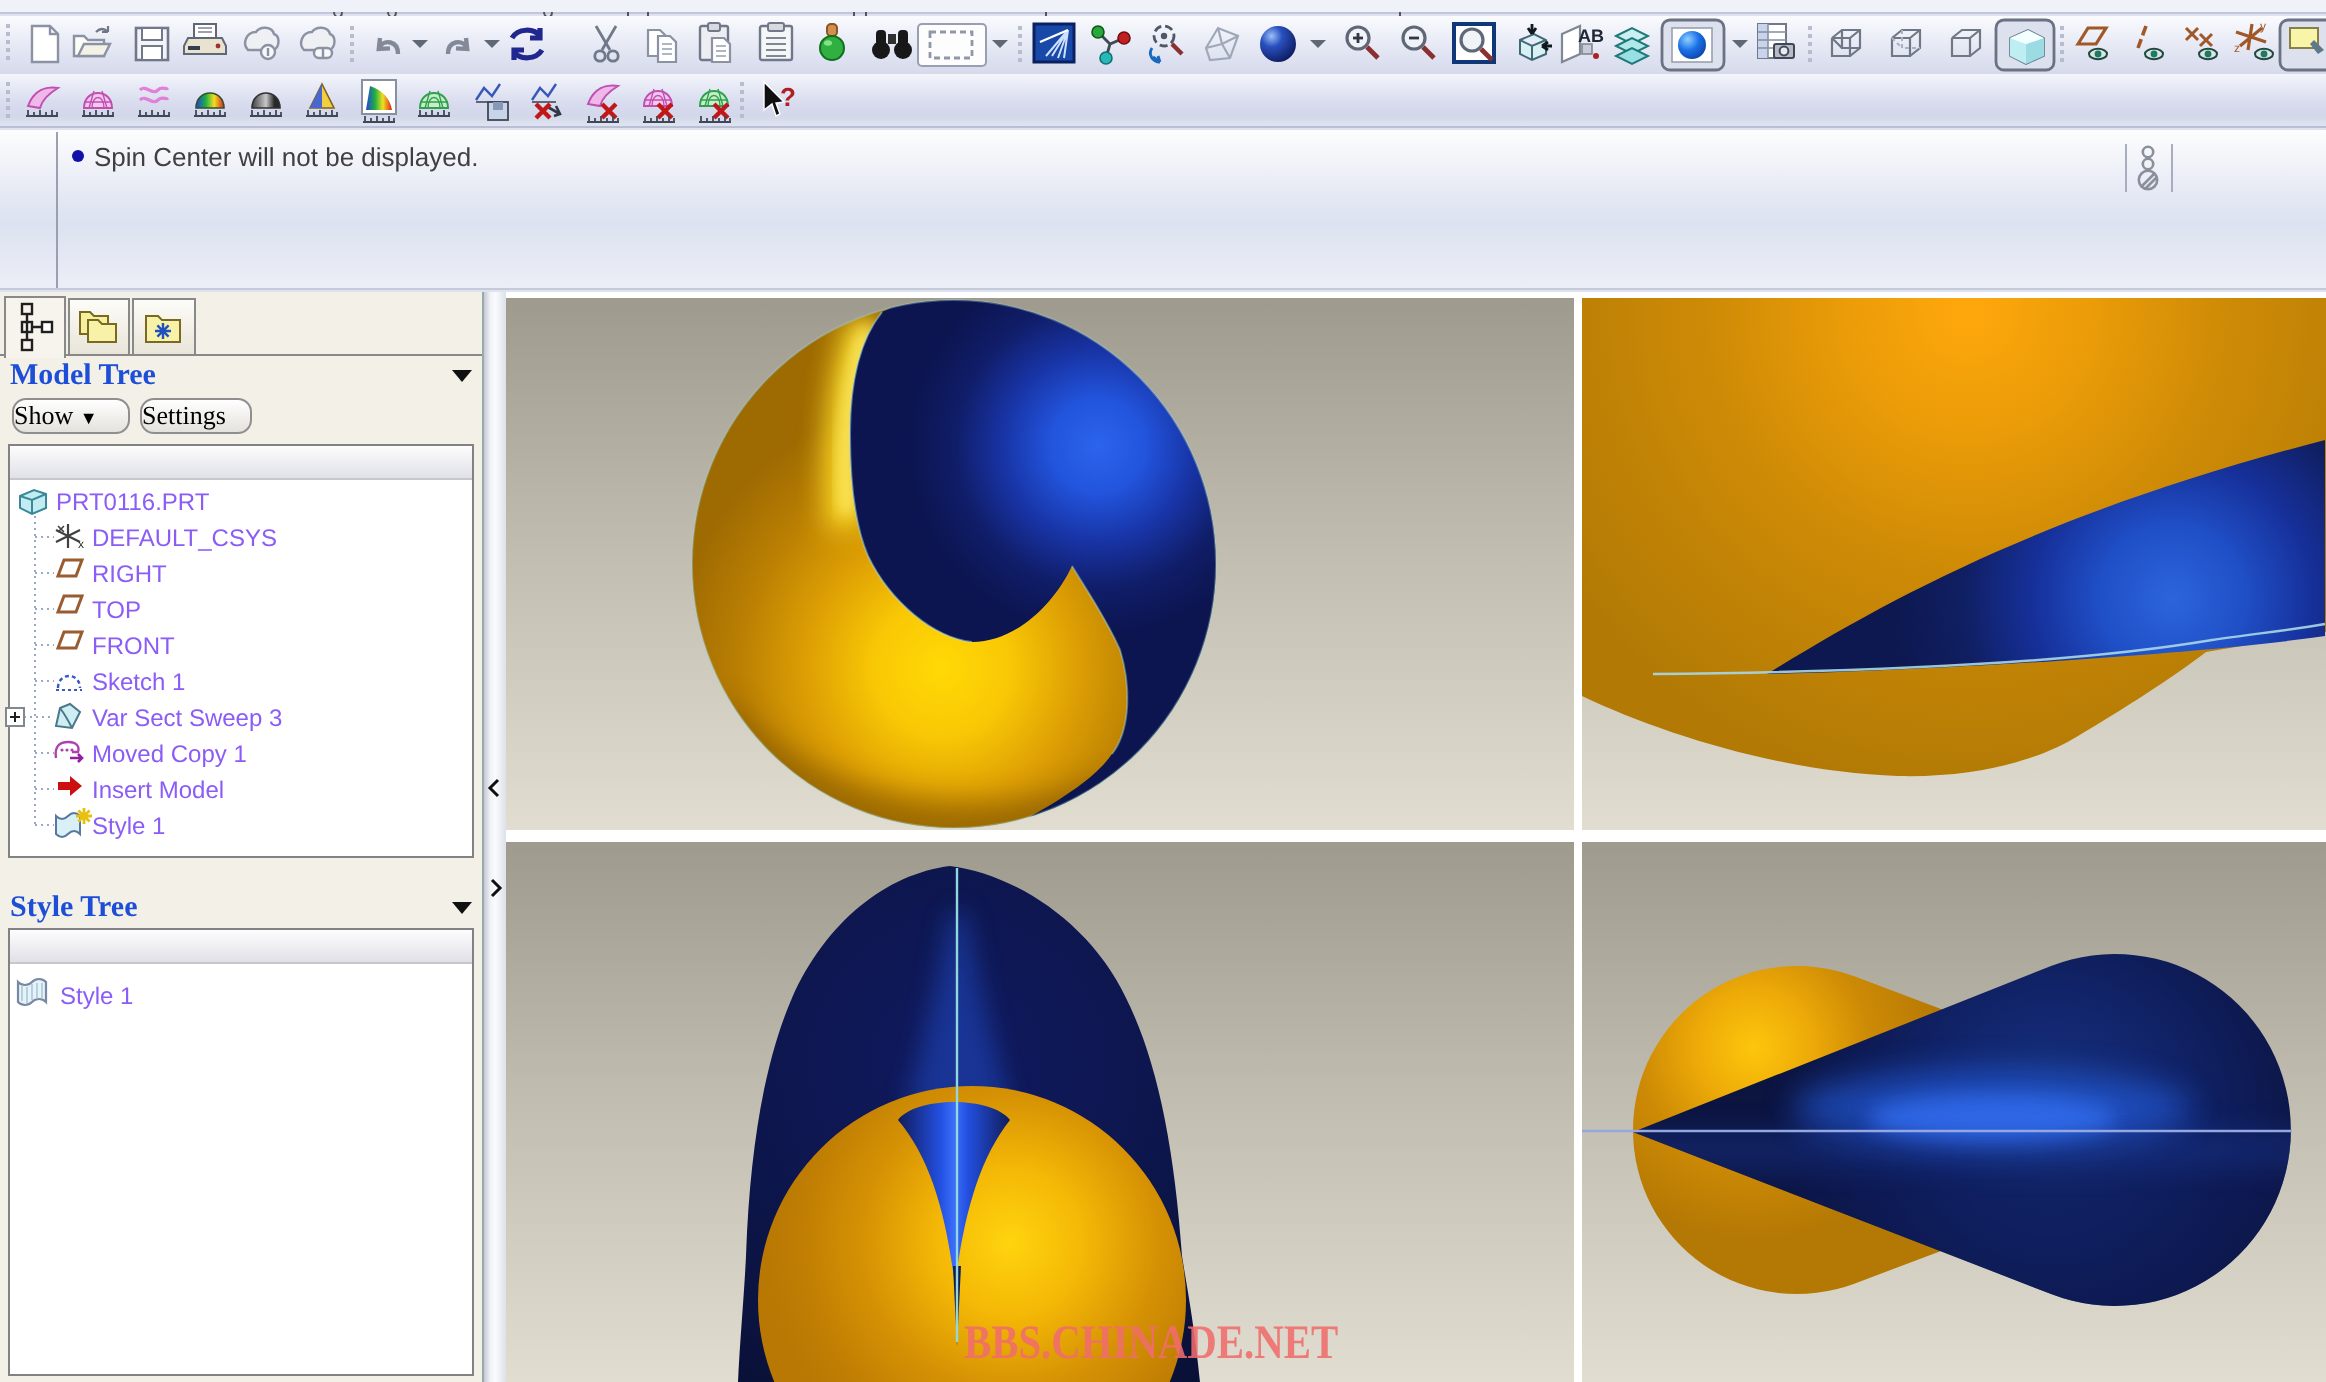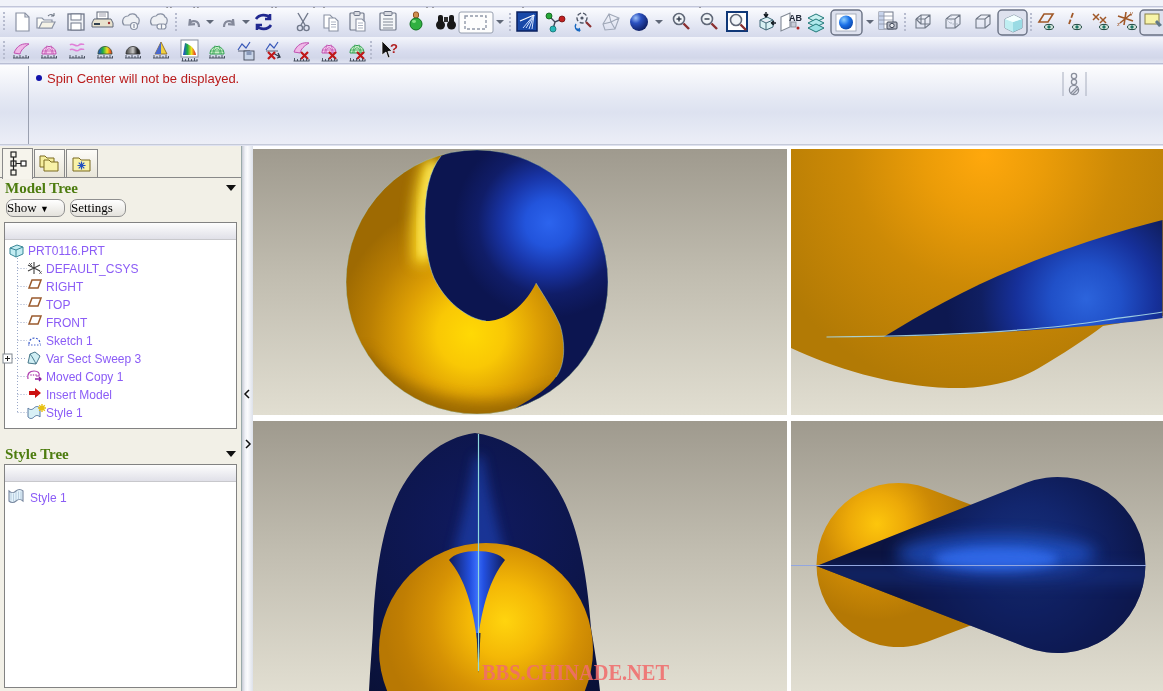--- a/index.html
+++ b/index.html
@@ -10,28 +10,28 @@
 
 #menustrip{left:0;top:0;width:1163px;height:7px;background:#f0f2f9;border-bottom:1px solid #c2c6da;}
 #row1{left:0;top:8px;width:1163px;height:41px;
  background:linear-gradient(#fafbfe,#dde1f0 55%,#d2d7e9 80%,#dee2f0);border-bottom:1px solid #c5cadd;}
 #row2{left:0;top:37px;width:1163px;height:27px;
  background:linear-gradient(#f3f5fb,#d8dcee 55%,#d2d7e9 80%,#e0e4f1);border-bottom:1px solid #b9bed4;}
 
 #msg{left:0;top:65px;width:1163px;height:80px;
  background:linear-gradient(#fdfdfe,#e3e7f3 45%,#dde2f0 60%,#eceef7);border-bottom:1px solid #c5cad9;}
 #msgline{left:28px;top:66px;width:1px;height:78px;background:#9aa0b0;}
-#msgtext{left:47px;top:71px;font-size:13px;color:#b91c1c;}
+#msgtext{left:47px;top:71px;font-size:13px;color:#404040;}
 #msgbullet{left:36px;top:75px;width:6px;height:6px;border-radius:50%;background:#1111aa;}
 
 #panel{left:0;top:146px;width:241px;height:545px;background:#f2f0e7;}
 .tab{position:absolute;top:3px;height:29px;border:1px solid #898989;background:linear-gradient(#fdfcf8,#e8e5d8);}
 .tab.active{background:#f6f4ec;border-bottom:none;height:31px;top:2px;}
 #tabline{position:absolute;left:0;top:31px;width:241px;height:1px;background:#898989;}
-.hdr{position:absolute;font-family:"Liberation Serif",serif;font-weight:bold;font-size:15px;color:#4d7c0f;}
+.hdr{position:absolute;font-family:"Liberation Serif",serif;font-weight:bold;font-size:15px;color:#1d4ed8;}
 .btn{position:absolute;height:18px;border:1px solid #8f8f8f;
  background:linear-gradient(#ffffff,#e4e2dc);font-family:"Liberation Serif",serif;
  font-size:13px;text-align:left;color:#000;border-radius:7px;}
 .treebox{position:absolute;background:#fff;border:1px solid #828282;}
 .colhdr{position:absolute;background:linear-gradient(#fdfdfd,#e0e0e8);border-bottom:1px solid #c8c8cc;}
 .trow{position:absolute;font-size:12px;color:#8b5cf6;white-space:nowrap;}
 
 #vparea{left:241px;top:146px;width:922px;height:545px;background:#fff;}
 .vp{position:absolute;overflow:hidden;background:linear-gradient(#9f9a8e,#c1bdb0 48%,#e1ded1);}
 #sash{left:241px;top:146px;width:12px;height:545px;background:linear-gradient(90deg,#b9bdc9,#f0f2f7 35%,#fafbfd 55%,#dde1ea);}

